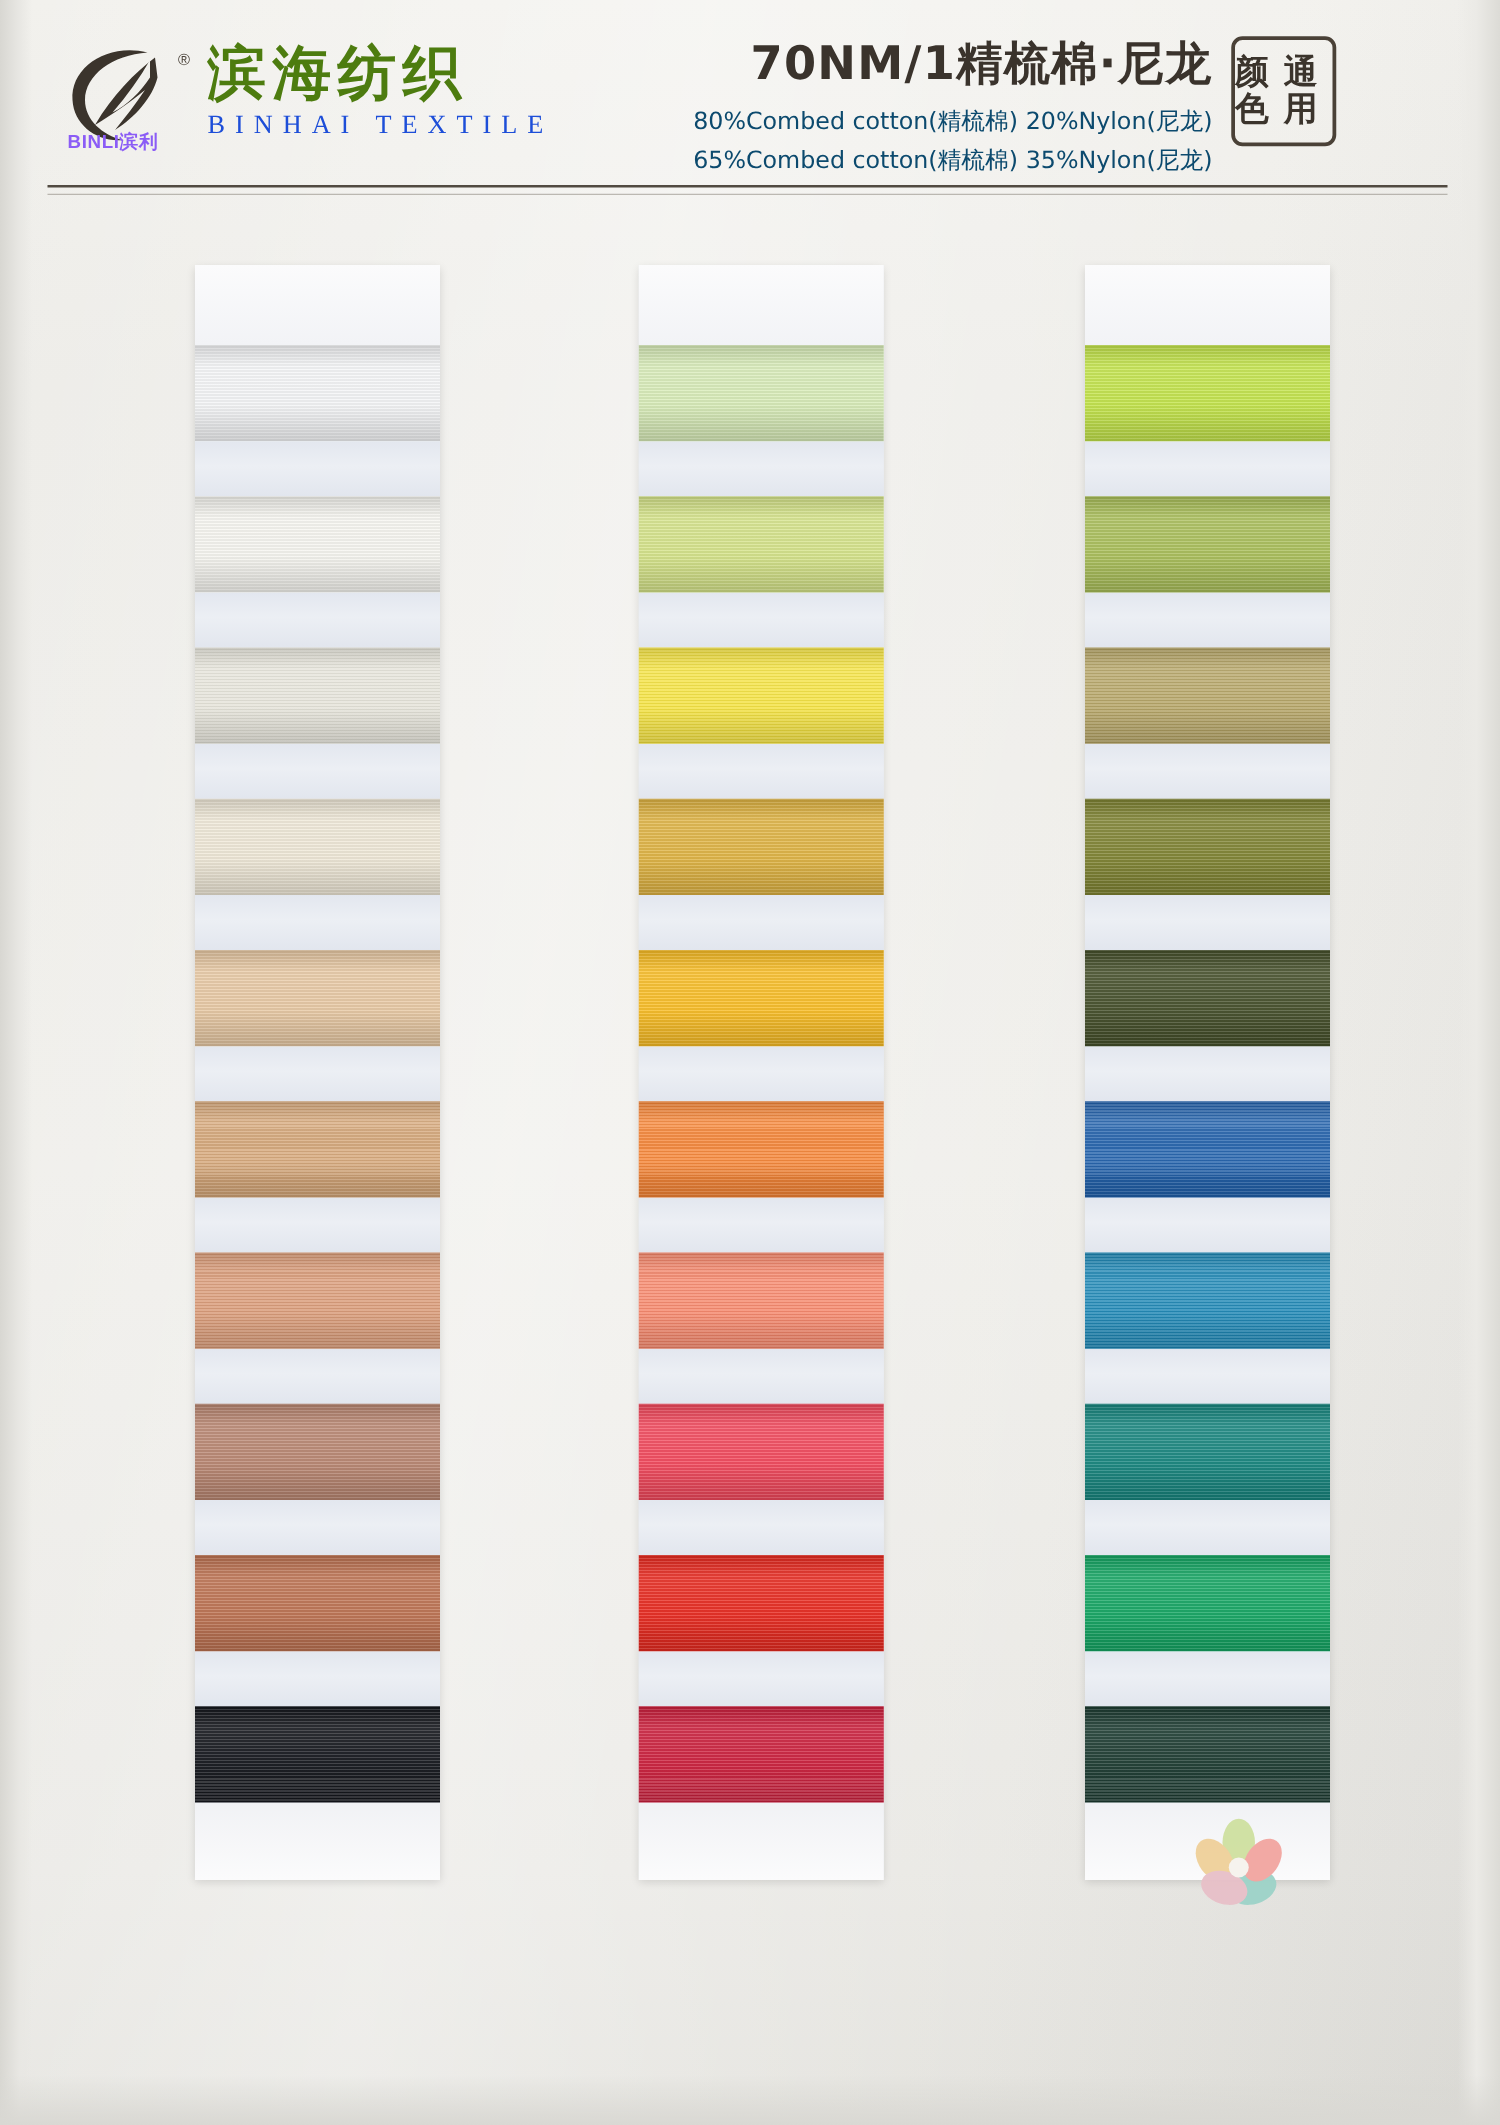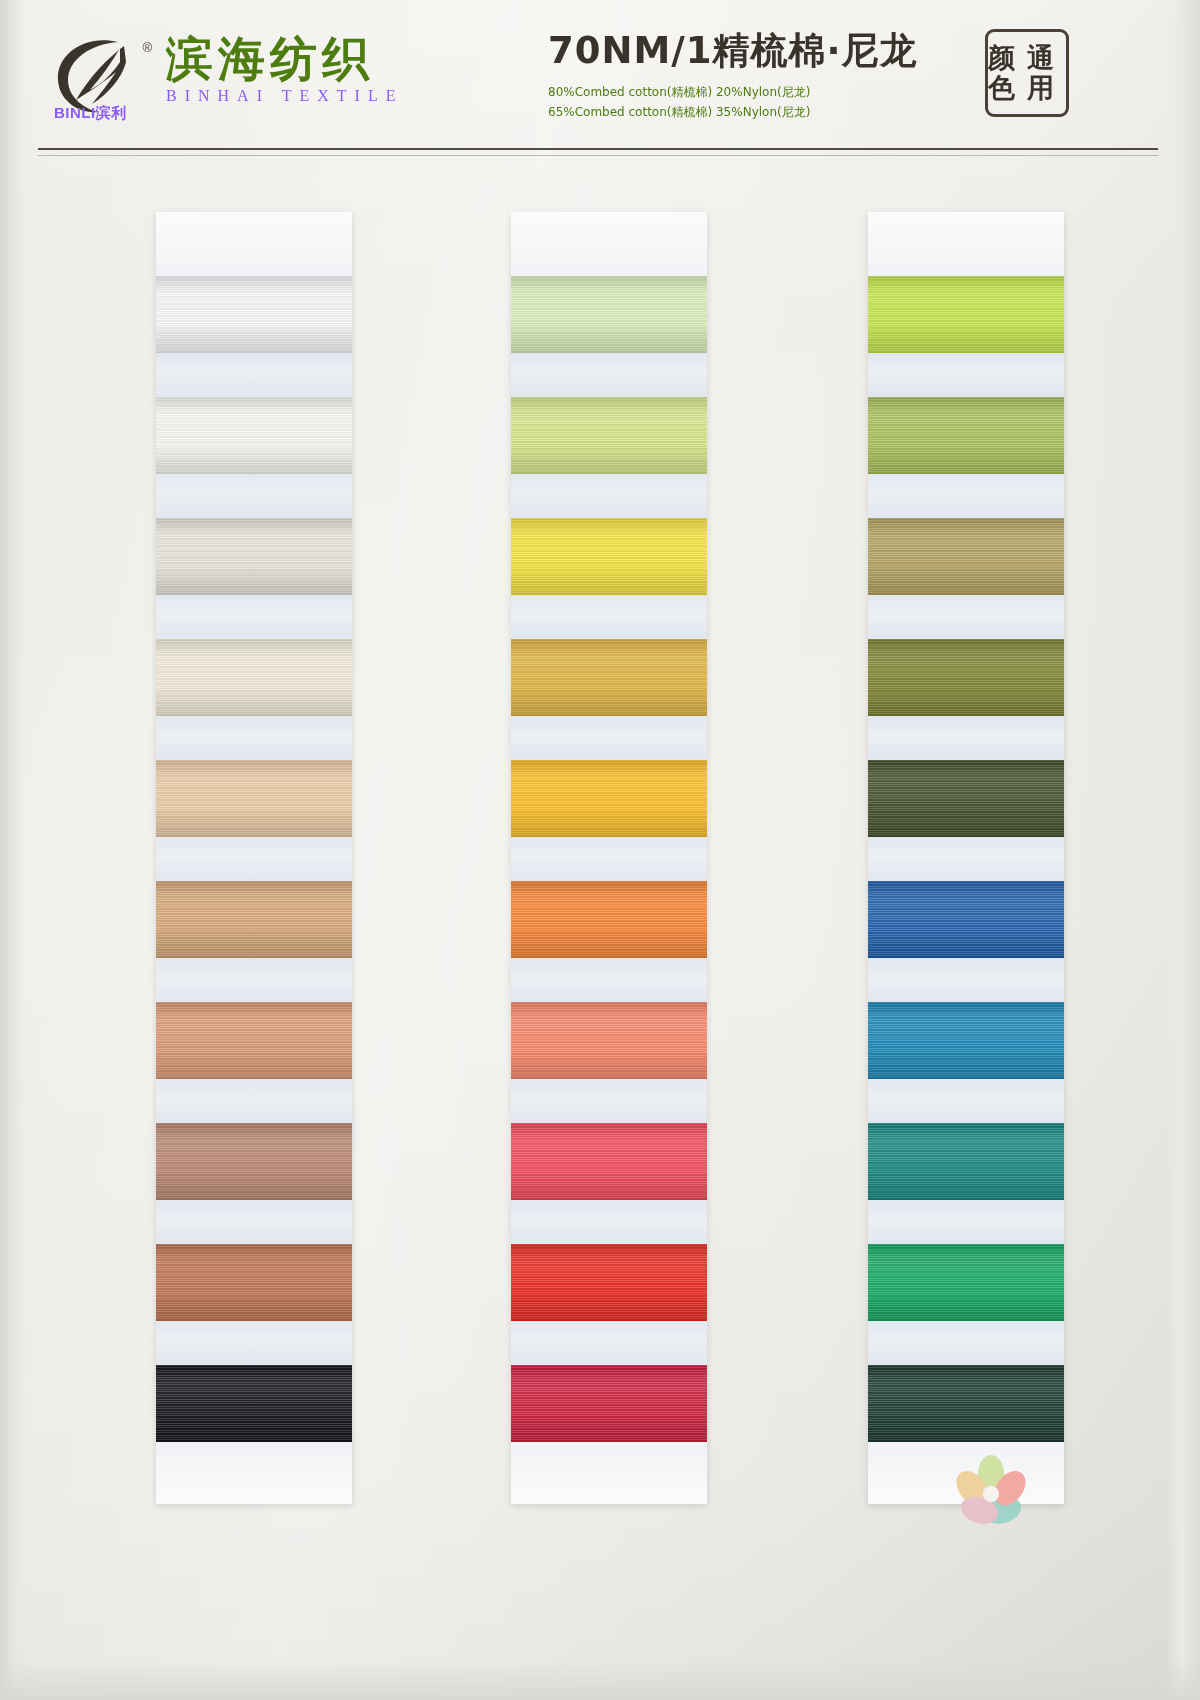--- a/index.html
+++ b/index.html
@@ -85,45 +85,45 @@
   .brand-cn {
     font-size: 47px;
     font-weight: bold;
     color: #4d7c0f;
     letter-spacing: 5px;
     line-height: 1.05;
     font-family: "DejaVu Sans", sans-serif;
   }
   .brand-en {
     margin-top: 4px;
-    font-size: 16px;
+    font-size: 21px;
     letter-spacing: 8px;
-    color: #8b5cf6;
+    color: #1d4ed8;
     font-family: "Liberation Serif", serif;
   }
 
   .title-block {
     position: absolute;
-    left: 548px;
+    left: 520px;
     top: 26px;
     width: 450px;
-    text-align: left;
+    text-align: right;
   }
   .title-main {
     font-size: 37px;
     font-weight: bold;
     color: #3a332c;
     letter-spacing: 1px;
     white-space: nowrap;
     font-family: "DejaVu Sans", sans-serif;
   }
   .title-spec {
     margin-top: 7px;
-    font-size: 12px;
-    color: #4d7c0f;
+    font-size: 19px;
+    color: #0c4a6e;
     line-height: 1.5;
     white-space: nowrap;
     font-family: "DejaVu Sans", sans-serif;
   }
 
   .badge {
     position: absolute;
     left: 985px;
     top: 29px;
     width: 78px;

